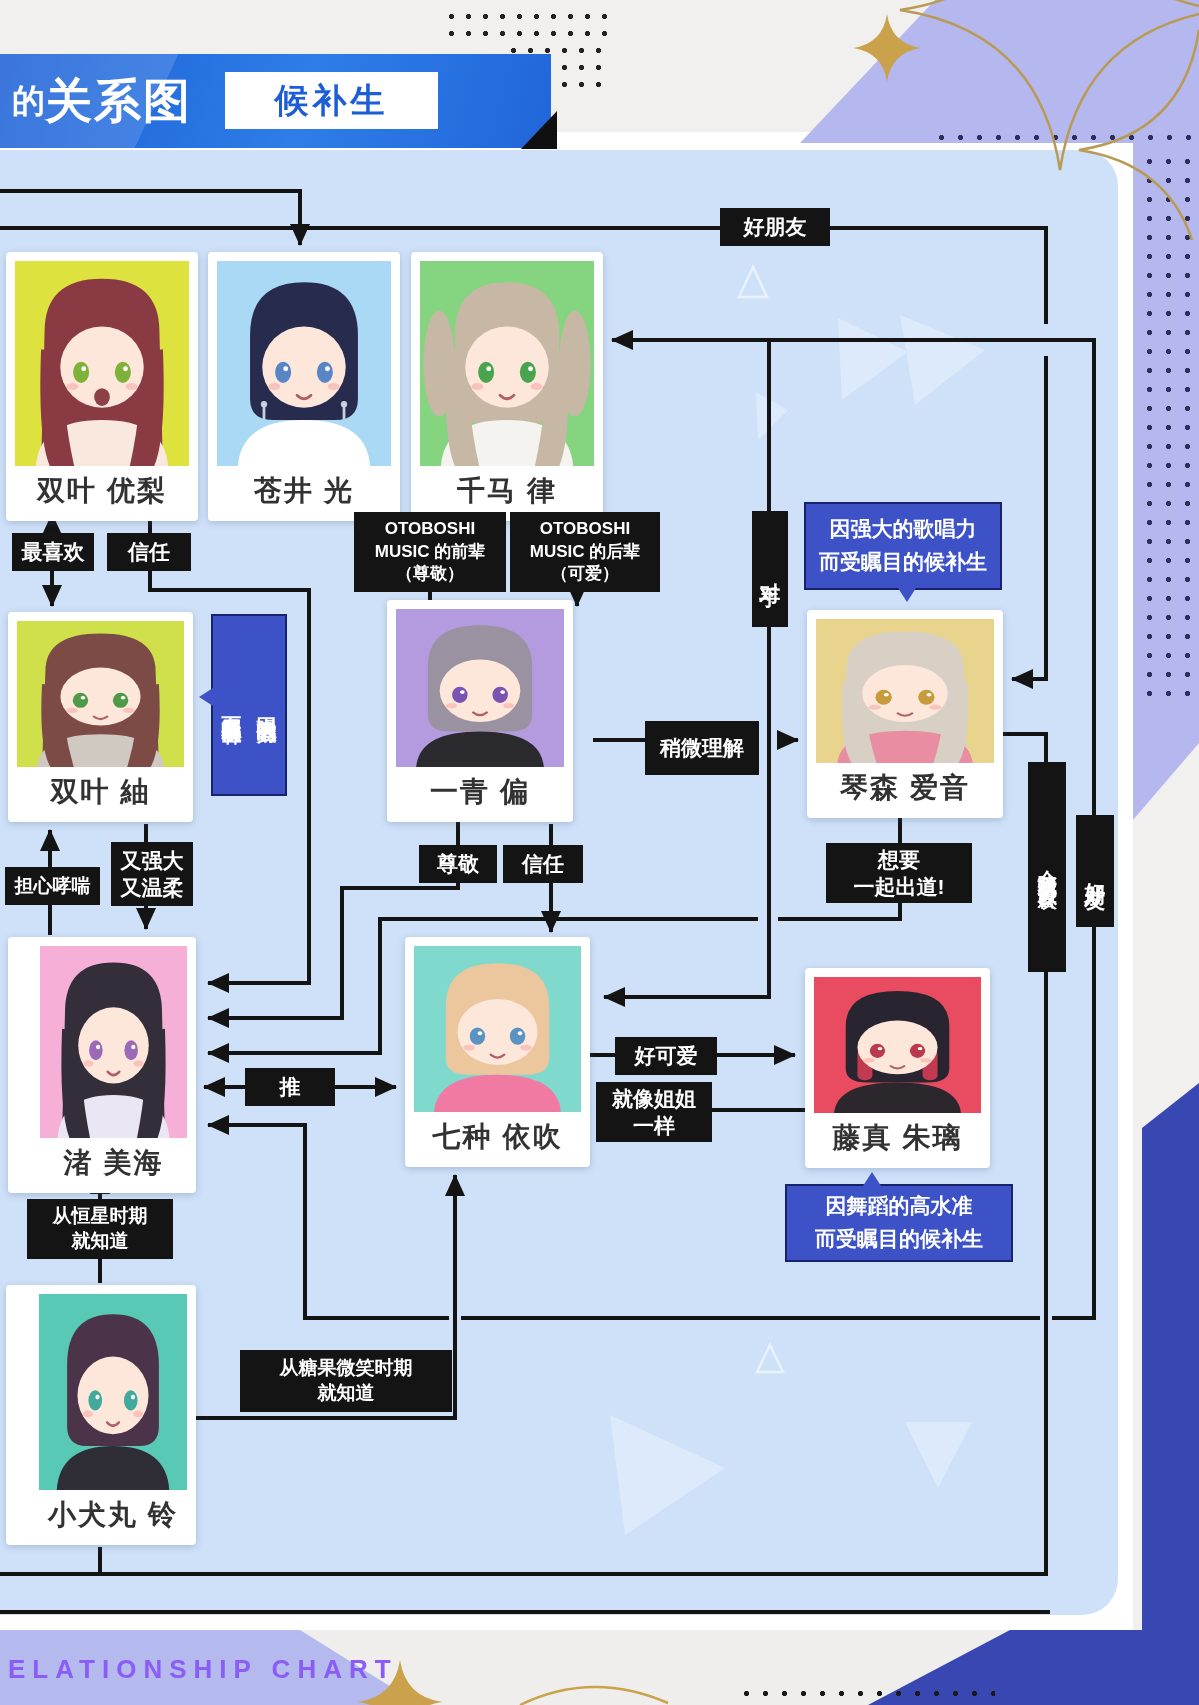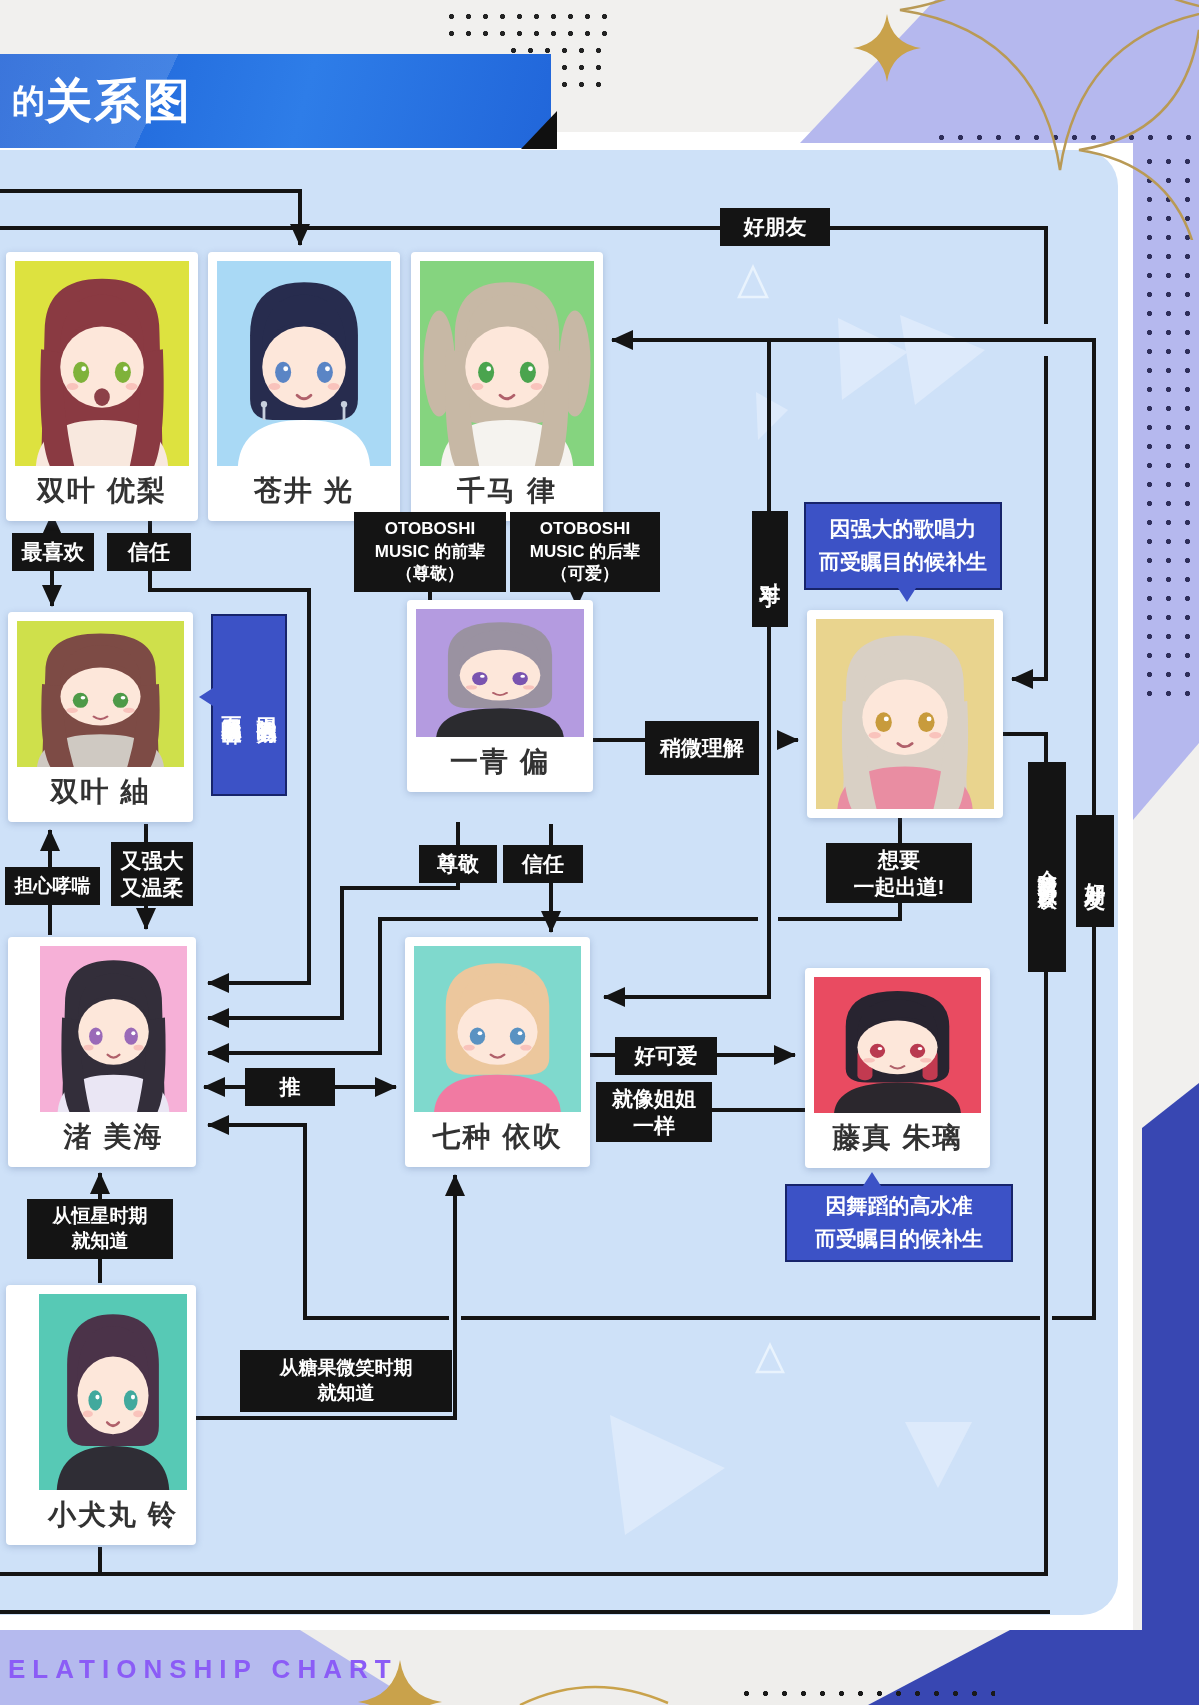--- a/index.html
+++ b/index.html
@@ -86,20 +86,21 @@
   <path d="M310,-150 Q331,-11 470,10 Q331,31 310,170 Q289,31 150,10 Q289,-11 310,-150 Z" fill="none" stroke="#b99a55" stroke-width="2.5"></path>
   <path d="M449,30 Q465,134 569,150 Q465,166 449,270 Q433,166 329,150 Q433,134 449,30 Z" fill="none" stroke="#b99a55" stroke-width="2.5"></path>
   <path d="M137,14 Q141.4,43.6 171,48 Q141.4,52.4 137,82 Q132.6,52.4 103,48 Q132.6,43.6 137,14 Z" fill="#c9a24b"></path>
 </svg>
 
 <div id="banner" class="abs">
   <div id="banner-title">
     <span class="p">的</span>
     <span class="m">关系图</span>
   </div>
+  <div id="badge">候补生</div>
 </div>
 <div id="banner-tri" class="abs"></div>
 
 <svg id="deco-tris" class="abs" width="1199" height="1705">
   <polygon points="753,267 767,297 739,297" fill="none" stroke="#e9f3fd" stroke-width="2.5"></polygon>
   <polygon points="838,318 908,352 842,400" fill="#ddeafb"></polygon>
   <polygon points="756,392 788,410 758,440" fill="#ddeafb"></polygon>
   <polygon points="900,315 985,350 915,405" fill="#ddeafb"></polygon>
   <polygon points="770,1345 783,1372 757,1372" fill="none" stroke="#e9f3fd" stroke-width="2.5"></polygon>
   <polygon points="610,1415 725,1468 625,1535" fill="#ddeafb"></polygon>
@@ -210,21 +211,21 @@
         <ellipse cx="38" cy="63" rx="4.6" ry="6" fill="#4e9a48"></ellipse>
         <ellipse cx="62" cy="63" rx="4.6" ry="6" fill="#4e9a48"></ellipse>
         <circle cx="39.5" cy="61" r="1.4" fill="#fff"></circle>
         <circle cx="63.5" cy="61" r="1.4" fill="#fff"></circle>
         <ellipse cx="33" cy="71" rx="3.4" ry="2" fill="rgba(244,150,150,.45)"></ellipse>
         <ellipse cx="67" cy="71" rx="3.4" ry="2" fill="rgba(244,150,150,.45)"></ellipse>
         <path d="M46,76 Q50,80 54,76" stroke="#b0606a" stroke-width="1.6" fill="none" stroke-linecap="round"></path>
       </svg></div>
   <div class="cname">双叶 紬</div>
 </div>
-<div class="card" style="left:407px;top:600px;width:186px;height:192px;">
+<div class="card" style="left:387px;top:600px;width:186px;height:222px;">
   <div class="photo"><svg viewBox="0 0 100 116" width="100%" height="100%" preserveAspectRatio="none">
         <rect x="0" y="0" width="100" height="116" fill="#b49be0"></rect>
         <path d="M19,42 Q19,12 50,12 Q81,12 81,42 L81,78 Q81,90 68,90 L32,90 Q19,90 19,78 Z" fill="#9a92a1"></path>
         <path d="M12,116 Q14,90 50,90 Q86,90 88,116 Z" fill="#2b2b2f"></path>
         <ellipse cx="50" cy="60" rx="24" ry="23" fill="#fde7da"></ellipse>
         <path d="M26,56 Q24,20 50,19 Q76,20 74,56 Q70,36 58,35 Q50,34 42,36 Q30,38 26,56 Z" fill="#9a92a1"></path>
         <ellipse cx="38" cy="63" rx="4.6" ry="6" fill="#7a54b0"></ellipse>
         <ellipse cx="62" cy="63" rx="4.6" ry="6" fill="#7a54b0"></ellipse>
         <circle cx="39.5" cy="61" r="1.4" fill="#fff"></circle>
         <circle cx="63.5" cy="61" r="1.4" fill="#fff"></circle>
@@ -244,22 +245,23 @@
         <ellipse cx="50" cy="60" rx="24" ry="23" fill="#fde7da"></ellipse>
         <path d="M26,56 Q24,20 50,19 Q76,20 74,56 Q70,36 58,35 Q50,34 42,36 Q30,38 26,56 Z" fill="#d9d0c5"></path>
         <ellipse cx="38" cy="63" rx="4.6" ry="6" fill="#c89b3c"></ellipse>
         <ellipse cx="62" cy="63" rx="4.6" ry="6" fill="#c89b3c"></ellipse>
         <circle cx="39.5" cy="61" r="1.4" fill="#fff"></circle>
         <circle cx="63.5" cy="61" r="1.4" fill="#fff"></circle>
         <ellipse cx="33" cy="71" rx="3.4" ry="2" fill="rgba(244,150,150,.45)"></ellipse>
         <ellipse cx="67" cy="71" rx="3.4" ry="2" fill="rgba(244,150,150,.45)"></ellipse>
         <path d="M46,76 Q50,80 54,76" stroke="#b0606a" stroke-width="1.6" fill="none" stroke-linecap="round"></path>
       </svg></div>
-</div>
-<div class="card" style="left:8px;top:937px;width:188px;height:230px;padding-left:32px;">
+  <div class="cname">琴森 爱音</div>
+</div>
+<div class="card" style="left:8px;top:937px;width:188px;height:256px;padding-left:32px;">
   <div class="photo"><svg viewBox="0 0 100 116" width="100%" height="100%" preserveAspectRatio="none">
         <rect x="0" y="0" width="100" height="116" fill="#f6b0d7"></rect>
         <path d="M17,40 Q17,10 50,10 Q83,10 83,40 L85,116 L15,116 Z" fill="#332e3a"></path>
         <path d="M12,116 Q14,90 50,90 Q86,90 88,116 Z" fill="#eae6f4"></path>
         <path d="M15,50 Q13,100 20,116 L34,116 Q26,80 28,52 Z" fill="#332e3a"></path>
           <path d="M85,50 Q87,100 80,116 L66,116 Q74,80 72,52 Z" fill="#332e3a"></path>
         <ellipse cx="50" cy="60" rx="24" ry="23" fill="#fde7da"></ellipse>
         <path d="M26,56 Q24,20 50,19 Q76,20 74,56 Q70,36 58,35 Q50,34 42,36 Q30,38 26,56 Z" fill="#332e3a"></path>
         <ellipse cx="38" cy="63" rx="4.6" ry="6" fill="#9a6ab8"></ellipse>
         <ellipse cx="62" cy="63" rx="4.6" ry="6" fill="#9a6ab8"></ellipse>

